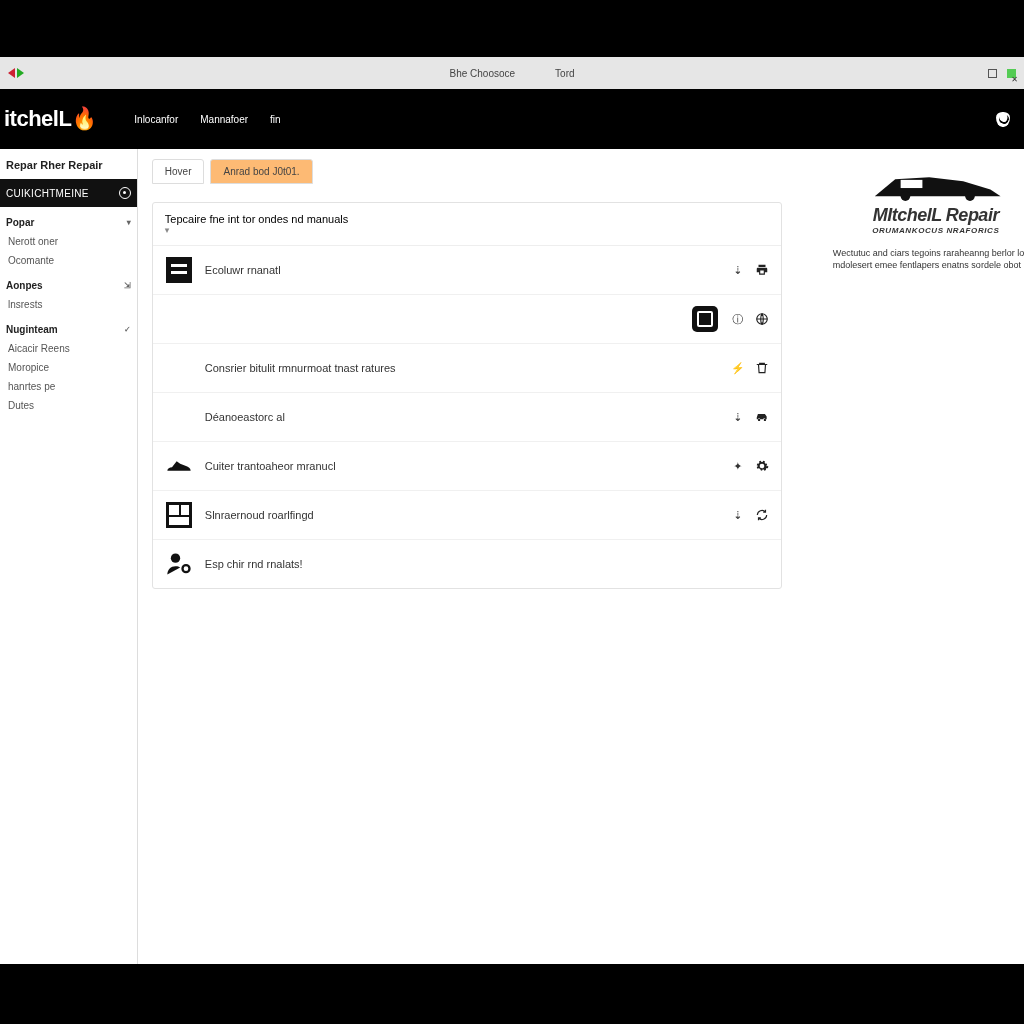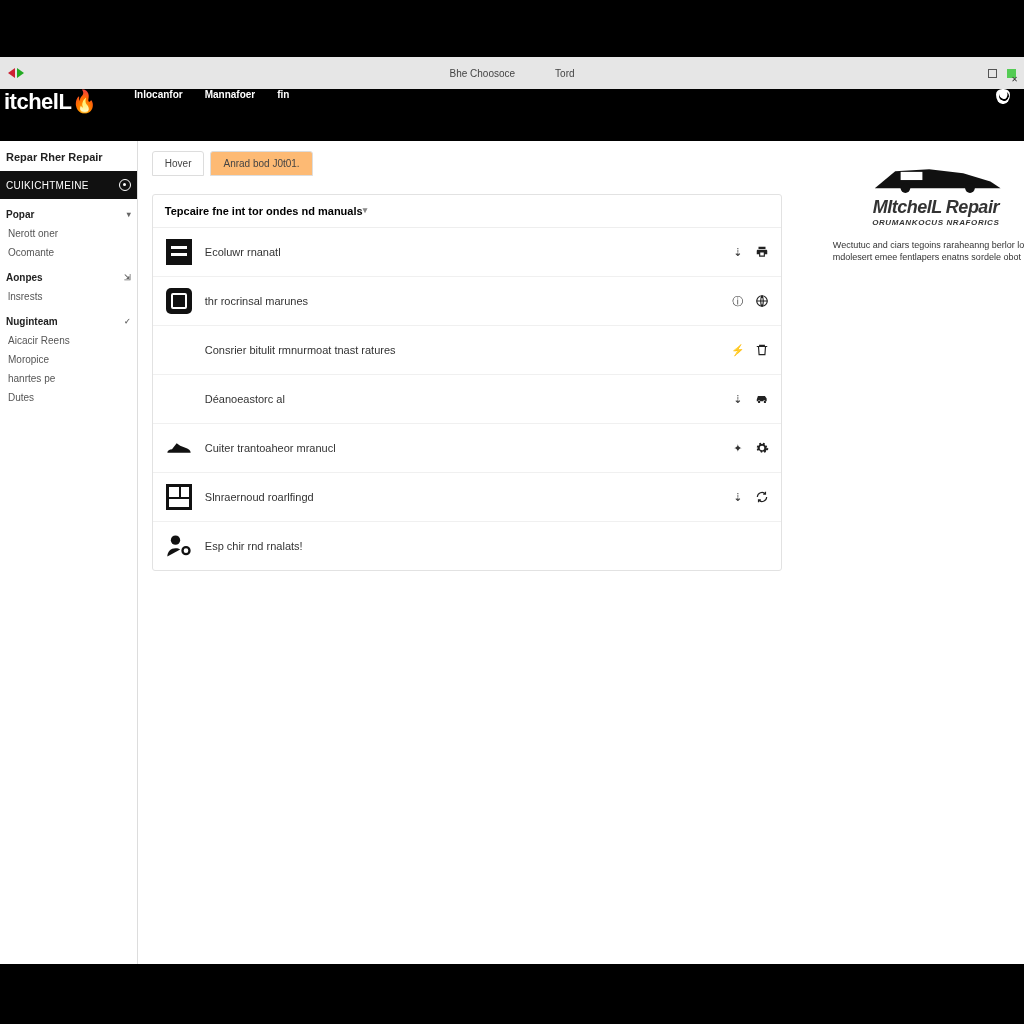--- a/index.html
+++ b/index.html
@@ -26,27 +26,27 @@
 .arrow-left { border-right: 7px solid #c23; }
 .arrow-right { border-left: 7px solid #2a2; }
 .chrome-center { position: absolute; left: 50%; transform: translateX(-50%); display: flex; gap: 40px; }
 .chrome-right { margin-left: auto; display: flex; align-items: center; gap: 10px; }
 .sq-ic { width: 9px; height: 9px; border: 1px solid #555; }
 .grn-sq { width: 9px; height: 9px; background: #5c5; }
 .tiny-x { font-size: 8px; color: #333; position: absolute; right: 6px; top: 18px; }
 
 
 .header-bar {
-  height: 52px; background: #000; color: #fff;
-  display: flex; align-items: flex-start;
+  height: 60px; background: #000; color: #fff;
+  display: flex; align-items: center;
   position: relative;
 }
 .logo { font-size: 22px; font-weight: 700; padding-left: 4px; letter-spacing: -0.5px; }
 .logo .flame { color: #ff8a00; display: inline-block; transform: scaleX(0.9); }
-.header-nav { display: flex; gap: 22px; margin-left: 36px; font-size: 10px; font-weight: bold; }
+.header-nav { display: flex; gap: 22px; margin-left: 36px; font-size: 10px; }
 .header-nav span { cursor: pointer; }
 .header-right { position: absolute; right: 14px; }
 .shield { width: 14px; height: 15px; background: #fff; border-radius: 50% 50% 50% 50% / 40% 40% 70% 70%; position: relative; }
 .shield::after { content: ""; position: absolute; left: 3px; top: 2px; width: 8px; height: 8px; border: 2px solid #000; border-top: none; border-left: none; border-radius: 50%; transform: rotate(25deg); }
 
 
 .body-area { flex: 1; display: flex; background: #fff; }
 
 
 .sidebar { width: 144px; border-right: 1px solid #ddd; font-size: 10px; color: #444; }
@@ -71,21 +71,21 @@
 .tab {
   border: 1px solid #ddd; padding: 6px 12px; font-size: 10px;
   border-radius: 3px 3px 0 0; background: #fdba74; color: #444;
 }
 .tab.active { background: #fff; }
 
 .panel {
   margin-top: 18px; border: 1px solid #e2e2e2; border-radius: 3px;
   width: 630px;
 }
-.panel-head { padding: 10px 12px; font-size: 11px; font-weight: 700; display: flex; border-bottom: 1px solid #eee; }
+.panel-head { padding: 10px 12px; font-size: 11px; font-weight: 400; display: flex; border-bottom: 1px solid #eee; flex-direction: column; }
 .panel-head .caret { font-size: 9px; color: #888; }
 
 .row { display: flex; align-items: center; padding: 10px 12px; border-bottom: 1px solid #f0f0f0; font-size: 11px; color: #333; justify-content: flex-end; }
 .row:last-child { border-bottom: none; }
 .row .lead-icon { width: 28px; height: 28px; margin-right: 12px; flex-shrink: 0; display: flex; align-items: center; justify-content: center; }
 .row .label { flex: 1; }
 .row .trail { display: flex; gap: 10px; align-items: center; }
 .mini-ic { width: 14px; height: 14px; display: inline-flex; align-items: center; justify-content: center; }
 
 
@@ -203,21 +203,20 @@
                     <path d="M19 8H5c-1.1 0-2 .9-2 2v6h4v4h10v-4h4v-6c0-1.1-.9-2-2-2zm-4 10H9v-5h6v5zM18 3H6v4h12V3z"></path>
                   </svg>
                 </span>
             </span>
           </div>
 
           <div class="row">
             <span class="lead-icon">
                 <span class="ic-screen"></span>
               </span>
-            <span class="label">thr rocrinsal marunes</span>
             <span class="trail">
               <span class="mini-ic">ⓘ</span>
               <span class="mini-ic">
                   <svg viewBox="0 0 24 24" fill="none" stroke="#222" stroke-width="2">
                     <circle cx="12" cy="12" r="9"></circle>
                     <path d="M3 12h18M12 3c3 3 3 15 0 18M12 3c-3 3-3 15 0 18"></path>
                   </svg>
                 </span>
             </span>
           </div>

